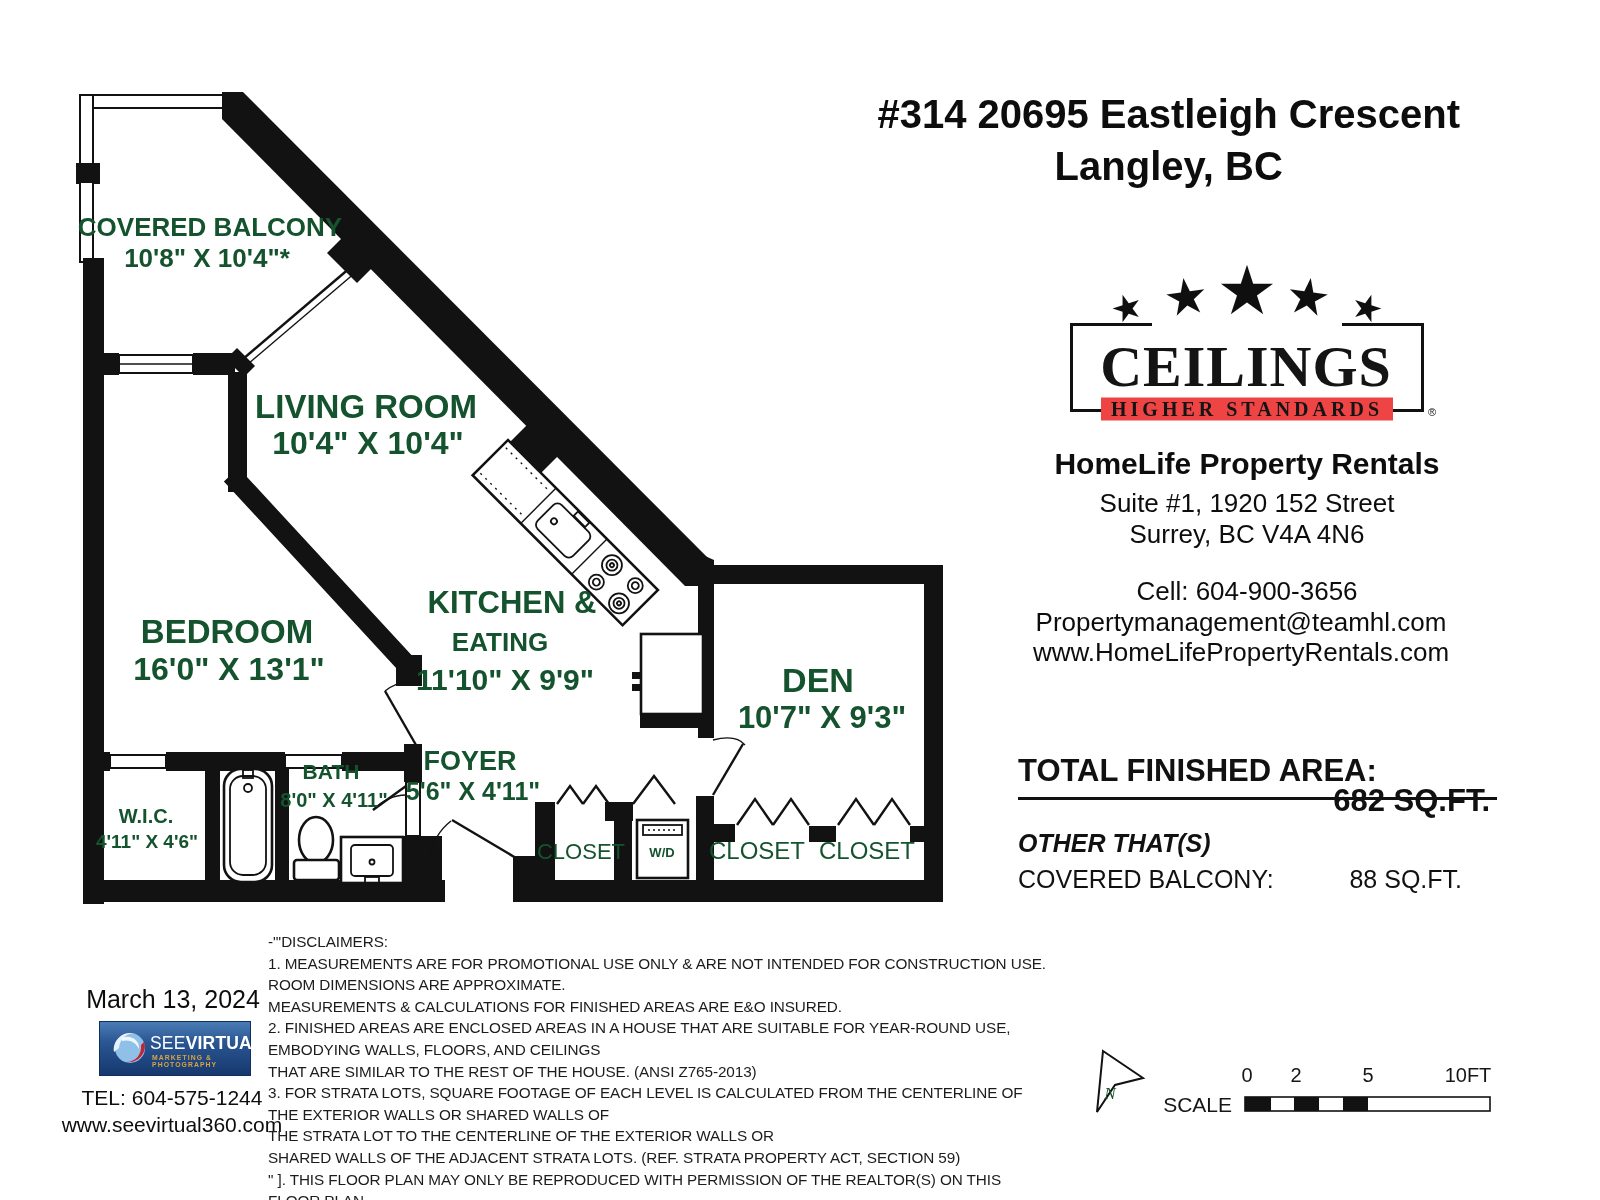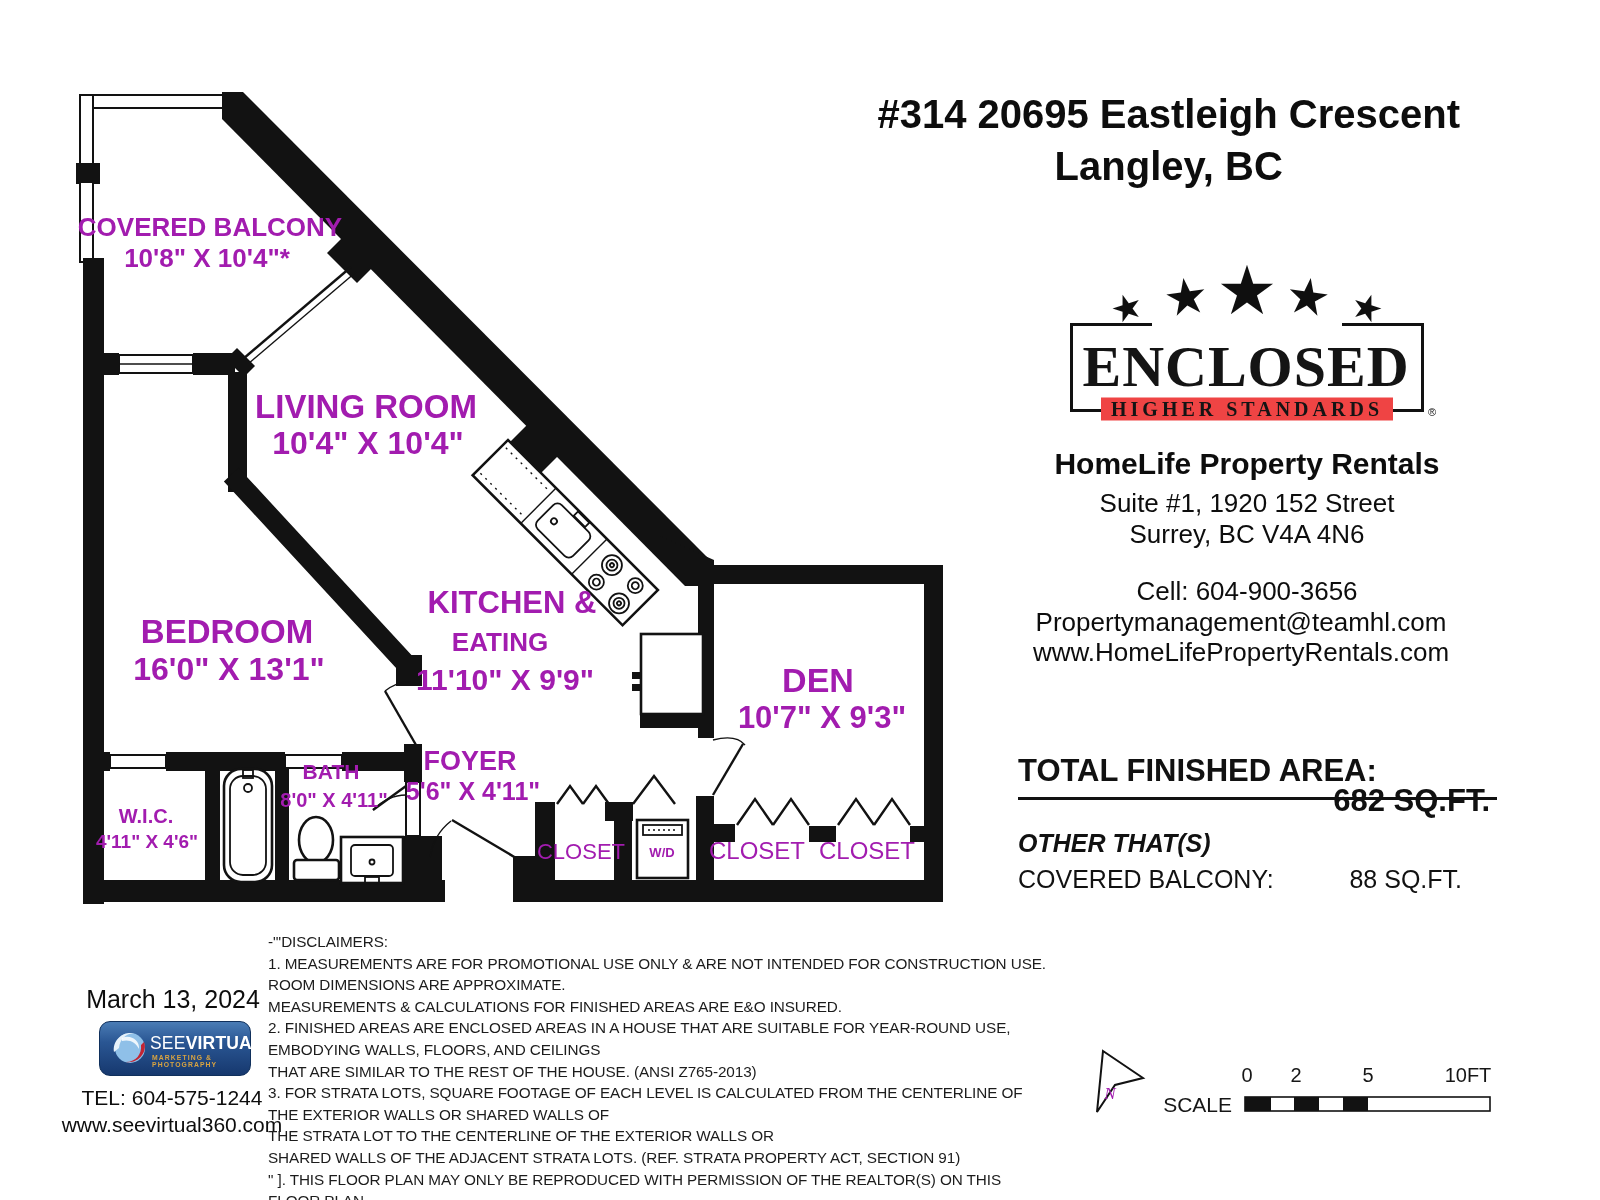--- a/index.html
+++ b/index.html
@@ -1,27 +1,27 @@
 <!DOCTYPE html>
 <html><head>
 <meta charset="utf-8">
 <style>
   html,body{margin:0;padding:0;background:#fff;}
   .page{position:relative;width:1600px;height:1200px;background:#fff;overflow:hidden;
         font-family:"Liberation Sans",sans-serif;color:#111;}
   .abs{position:absolute;}
   .ctr{transform:translate(-50%,-50%);white-space:nowrap;}
-  .planlbl{position:absolute;transform:translate(-50%,-50%);white-space:nowrap;font-weight:700;color:#a21caf;}
+  .planlbl{position:absolute;transform:translate(-50%,-50%);white-space:nowrap;font-weight:700;color:#14532d;}
   .bar{position:absolute;background:#111;}
   .addr{position:absolute;right:140px;top:88px;text-align:center;font-size:40px;font-weight:700;line-height:52px;color:#0d0d0d;}
   .star{position:absolute;color:#0f0f0f;line-height:1;}
   .serif{font-family:"Liberation Serif",serif;}
   .rightcol{color:#0d0d0d;}
   .disc{position:absolute;left:268px;top:931px;width:780px;font-size:15.3px;line-height:21.6px;color:#1c1c1c;letter-spacing:-0.1px;}
-  .svlogo{position:absolute;left:99px;top:1021px;width:150px;height:53px;border-radius:11px;
+  .svlogo{position:absolute;left:99px;top:1021px;width:150px;height:53px;border-radius:0;
           background:linear-gradient(180deg,#4a7cb5 0%,#2a5693 38%,#16386e 100%);border:1px solid #10305c;}
   .svtext{position:absolute;left:50px;top:11px;font-size:17.5px;color:#fff;letter-spacing:0.2px;}
   .svsub{position:absolute;left:52px;top:32px;font-size:6.8px;color:#d9a441;letter-spacing:1.1px;font-weight:700;}
   .ticklbl{position:absolute;transform:translate(-50%,-50%);font-size:20px;color:#161616;}
 </style>
 </head>
 <body>
 
 <div class="page">
 
@@ -201,21 +201,21 @@
     <span class="star abs ctr" style="left:1308px;top:297px;font-size:50px;transform:translate(-50%,-50%) rotate(8deg);">★</span>
     <span class="star abs ctr" style="left:1367px;top:308px;font-size:36px;transform:translate(-50%,-50%) rotate(18deg);">★</span>
 
     <div class="bar" style="left:1070px;top:323px;width:82px;height:3px;"></div>
     <div class="bar" style="left:1342px;top:323px;width:82px;height:3px;"></div>
     <div class="bar" style="left:1070px;top:323px;width:3px;height:89px;"></div>
     <div class="bar" style="left:1421px;top:323px;width:3px;height:89px;"></div>
     <div class="bar" style="left:1070px;top:409px;width:36px;height:3px;"></div>
     <div class="bar" style="left:1388px;top:409px;width:36px;height:3px;"></div>
 
-    <div class="abs ctr serif" style="left:1246px;top:366px;font-size:58px;font-weight:700;letter-spacing:1px;color:#141414;">ENCLOSED</div>
+    <div class="abs ctr serif" style="left:1246px;top:366px;font-size:58px;font-weight:700;letter-spacing:1px;color:#141414;">CEILINGS</div>
     <div class="abs ctr serif" style="left:1247px;top:409px;font-size:20px;font-weight:600;letter-spacing:4px;color:#141414;background:#ef4444;padding:0 10px;">HIGHER STANDARDS</div>
     <div class="abs" style="left:1428px;top:406px;font-size:11px;">®</div>
   </div>
 
   <div class="rightcol">
     <div class="abs ctr" style="left:1247px;top:464px;font-size:30px;font-weight:700;">HomeLife Property Rentals</div>
     <div class="abs ctr" style="left:1247px;top:503px;font-size:26px;">Suite #1, 1920 152 Street</div>
     <div class="abs ctr" style="left:1247px;top:534px;font-size:26px;">Surrey, BC V4A 4N6</div>
     <div class="abs ctr" style="left:1247px;top:591px;font-size:26px;">Cell: 604-900-3656</div>
     <div class="abs ctr" style="left:1241px;top:622px;font-size:26px;">Propertymanagement@teamhl.com</div>
@@ -248,18 +248,18 @@
   <div class="abs ctr" style="left:172px;top:1125px;font-size:21px;color:#0d0d0d;">www.seevirtual360.com</div>
 
   <div class="disc">
     <div>-"'DISCLAIMERS:</div>
     <div>1. MEASUREMENTS ARE FOR PROMOTIONAL USE ONLY &amp; ARE NOT INTENDED FOR CONSTRUCTION USE. ROOM DIMENSIONS ARE APPROXIMATE.</div>
     <div>MEASUREMENTS &amp; CALCULATIONS FOR FINISHED AREAS ARE E&amp;O INSURED.</div>
     <div>2. FINISHED AREAS ARE ENCLOSED AREAS IN A HOUSE THAT ARE SUITABLE FOR YEAR-ROUND USE, EMBODYING WALLS, FLOORS, AND CEILINGS</div>
     <div>THAT ARE SIMILAR TO THE REST OF THE HOUSE. (ANSI Z765-2013)</div>
     <div>3. FOR STRATA LOTS, SQUARE FOOTAGE OF EACH LEVEL IS CALCULATED FROM THE CENTERLINE OF THE EXTERIOR WALLS OR SHARED WALLS OF</div>
     <div>THE STRATA LOT TO THE CENTERLINE OF THE EXTERIOR WALLS OR</div>
-    <div>SHARED WALLS OF THE ADJACENT STRATA LOTS. (REF. STRATA PROPERTY ACT, SECTION 91)</div>
+    <div>SHARED WALLS OF THE ADJACENT STRATA LOTS. (REF. STRATA PROPERTY ACT, SECTION 59)</div>
     <div>" ]. THIS FLOOR PLAN MAY ONLY BE REPRODUCED WITH PERMISSION OF THE REALTOR(S) ON THIS FLOOR PLAN.</div>
 
   </div>
 
 </div>
 
 </body></html>

